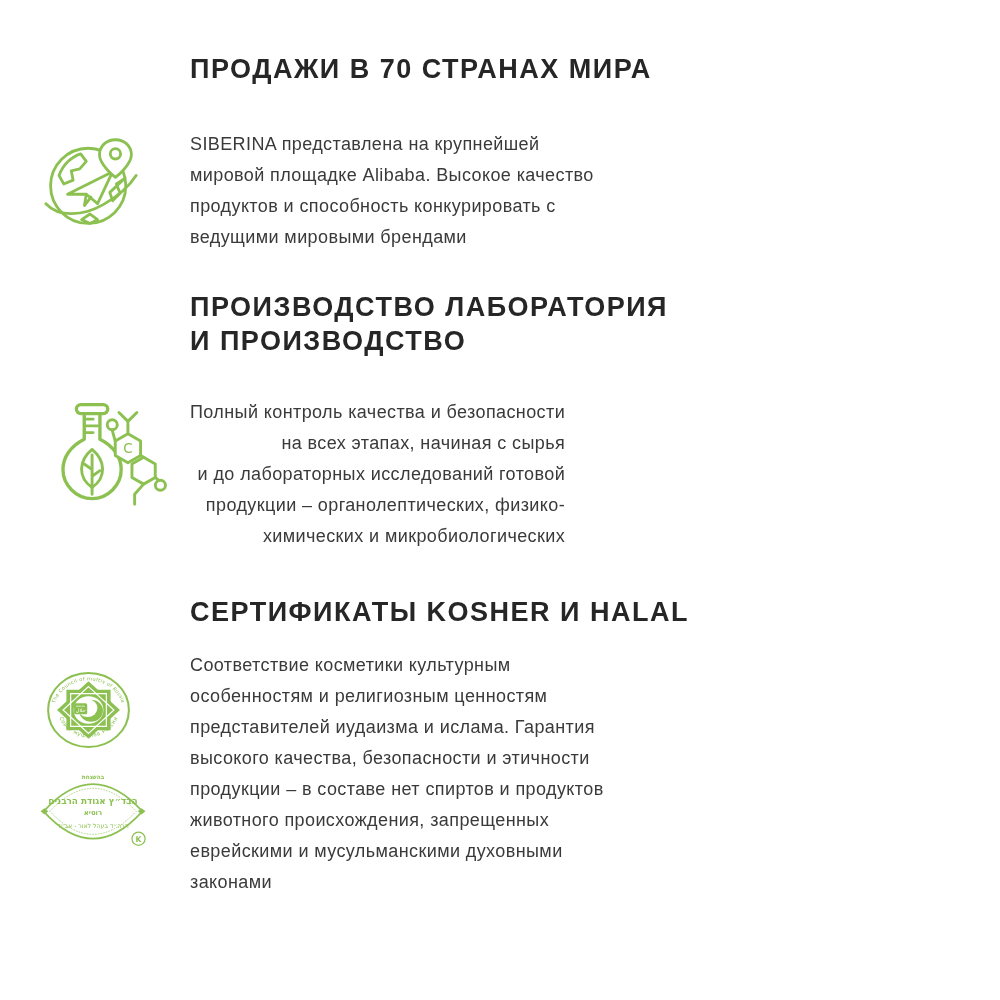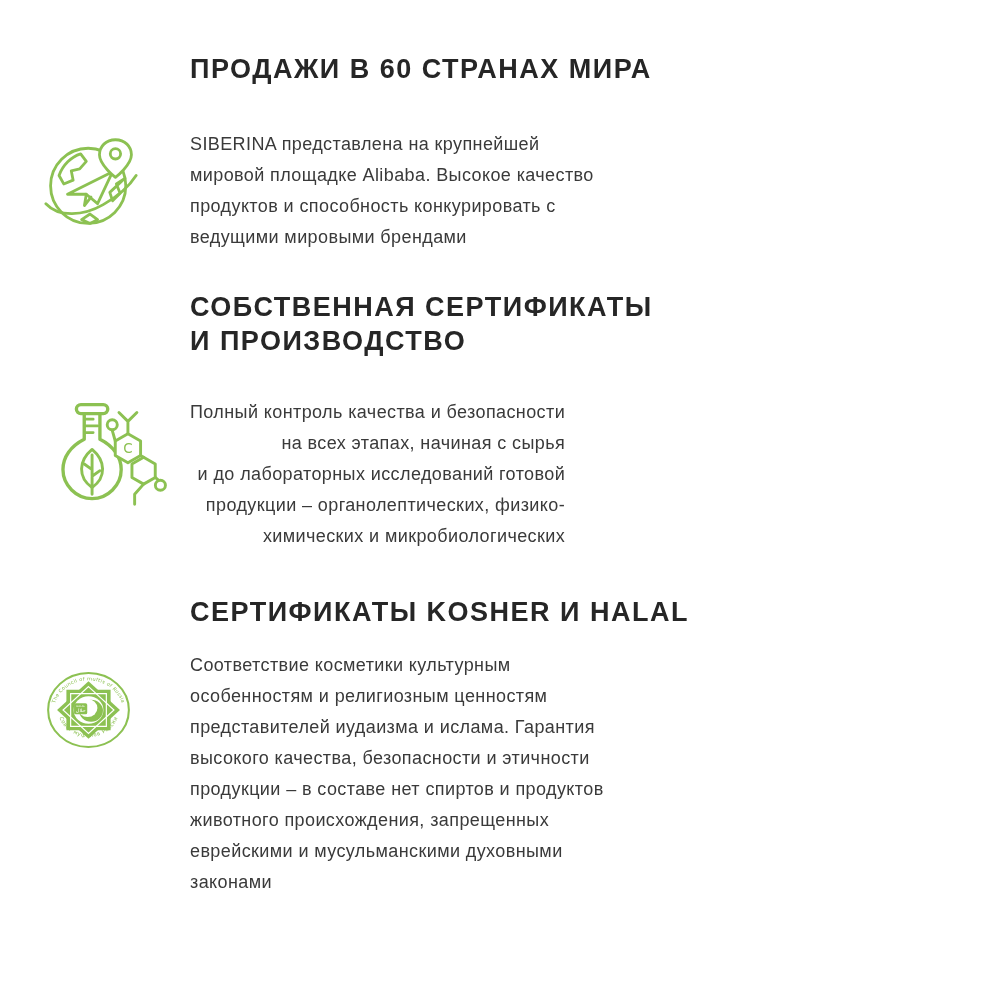--- a/index.html
+++ b/index.html
@@ -38,21 +38,21 @@
   .fillw{fill:#ffffff;stroke:#8CC152;stroke-linecap:round;stroke-linejoin:round;}
   .fillg{fill:#8CC152;stroke:none;}
   .gtext{fill:#8CC152;font-family:"DejaVu Sans","Liberation Sans",sans-serif;}
   .wtext{fill:#ffffff;font-family:"DejaVu Sans","Liberation Sans",sans-serif;}
 </style>
 </head>
 <body>
 
 <div class="page">
 
-  <h2 class="sec-title" id="title-1">ПРОДАЖИ В 60 СТРАНАХ МИРА</h2>
+  <h2 class="sec-title" id="title-1">ПРОДАЖИ В 70 СТРАНАХ МИРА</h2>
   <div class="icon-box" id="icon-globe">
     <svg viewBox="0 0 100 100" preserveAspectRatio="xMidYMid meet" aria-hidden="true">
       <circle class="stroke" cx="47" cy="53" r="40" stroke-width="3"></circle>
       <path class="stroke" stroke-width="3" d="M16,42 C20,31 29,22 39,19 L45,27 L38,35 L29,37 L31,47 L21,51 Z"></path>
       <path class="stroke" stroke-width="3" d="M86,45 L77,51 L81,61 L73,69 L70,60 Z"></path>
       <path class="stroke" stroke-width="3" d="M40,89 L49,83 L57,89 L49,93 Z"></path>
       <path class="stroke" stroke-width="3" d="M2,72 C16,87 42,85 63,73 C79,64 91,53 98,42"></path>
       <g>
         <path class="fillw" stroke-width="3" d="M25,62 L73,38 L57,72 L45,62 Z"></path>
         <path class="stroke" stroke-width="3" d="M45,62 L43,74 L50,65"></path>
@@ -61,21 +61,21 @@
         <path class="fillw" stroke-width="3" d="M76,4 C66,4 59,11 59,20 C59,31 76,44 76,44 C76,44 93,31 93,20 C93,11 86,4 76,4 Z"></path>
         <circle class="stroke" cx="76" cy="19" r="5.5" stroke-width="3"></circle>
       </g>
     </svg>
   </div>
   <p class="sec-body" id="body-1">SIBERINA представлена на крупнейшей
 мировой площадке Alibaba. Высокое качество
 продуктов и способность конкурировать с
 ведущими мировыми брендами</p>
 
-  <h2 class="sec-title" id="title-2">СОБСТВЕННАЯ СЕРТИФИКАТЫ
+  <h2 class="sec-title" id="title-2">ПРОИЗВОДСТВО ЛАБОРАТОРИЯ
 И ПРОИЗВОДСТВО</h2>
   <div class="icon-box" id="icon-lab">
     <svg viewBox="0 0 100 100" preserveAspectRatio="xMidYMid meet" aria-hidden="true">
       <g>
         <path class="stroke" stroke-width="3" d="M27,13 V36 C15,42 8,52 8,63 C8,77 20,89 34,89 C48,89 60,77 60,63 C60,52 53,42 41,36 V13"></path>
         <rect class="fillw" x="20" y="5" width="28" height="8" rx="4" stroke-width="3"></rect>
         <path class="stroke" stroke-width="2.4" d="M27,18 H35 M27,24 H39 M27,30 H35"></path>
       </g>
       <g>
         <path class="stroke" stroke-width="2.6" d="M34,45 C22,55 21,70 34,79 C47,70 46,55 34,45 Z"></path>
@@ -126,20 +126,36 @@
         <circle class="fillg" cx="53" cy="51" r="14"></circle>
         <circle cx="49" cy="47.5" r="11.5" fill="#ffffff"></circle>
       </g>
       <g>
         <rect class="fillg" x="33" y="41.5" width="15.5" height="14" rx="2"></rect>
         <text class="wtext" x="40.8" y="46.5" font-size="3.2" text-anchor="middle">HALAL</text>
         <text class="wtext" x="40.8" y="52.8" font-size="6" text-anchor="middle">حلال</text>
       </g>
     </svg>
   </div>
+  <div class="icon-box" id="icon-kosher">
+    <svg viewBox="0 0 140 100" preserveAspectRatio="none" aria-hidden="true">
+      <text class="gtext" x="70" y="11" font-size="7.5" text-anchor="middle" font-weight="bold">בהשגחת</text>
+      <path class="stroke" stroke-width="2.2" d="M6,53 Q70,-17 134,53 Q70,123 6,53 Z"></path>
+      <path class="stroke" stroke-width="0.9" stroke-dasharray="1,2.6" d="M14,53 Q70,-6 126,53 Q70,112 14,53 Z"></path>
+      <polygon class="fillg" points="2,53 7,49 12,53 7,57"></polygon>
+      <polygon class="fillg" points="128,53 133,49 138,53 133,57"></polygon>
+      <text class="gtext" x="70" y="43" font-size="11.5" text-anchor="middle" font-weight="bold">הבד״ץ אגודת הרבנים</text>
+      <text class="gtext" x="70" y="58" font-size="9" text-anchor="middle" font-weight="bold">רוסיא</text>
+      <text class="gtext" x="70" y="74" font-size="8" text-anchor="middle">הרה״ד בעהל לאור - אב״ד</text>
+      <g>
+        <circle class="fillw" cx="129" cy="88" r="8.5" stroke-width="1.6"></circle>
+        <text class="gtext" x="129" y="92" font-size="10" text-anchor="middle" font-weight="bold">K</text>
+      </g>
+    </svg>
+  </div>
   <p class="sec-body" id="body-3">Соответствие косметики культурным
 особенностям и религиозным ценностям
 представителей иудаизма и ислама. Гарантия
 высокого качества, безопасности и этичности
 продукции – в составе нет спиртов и продуктов
 животного происхождения, запрещенных
 еврейскими и мусульманскими духовными
 законами</p>
 
 </div>

